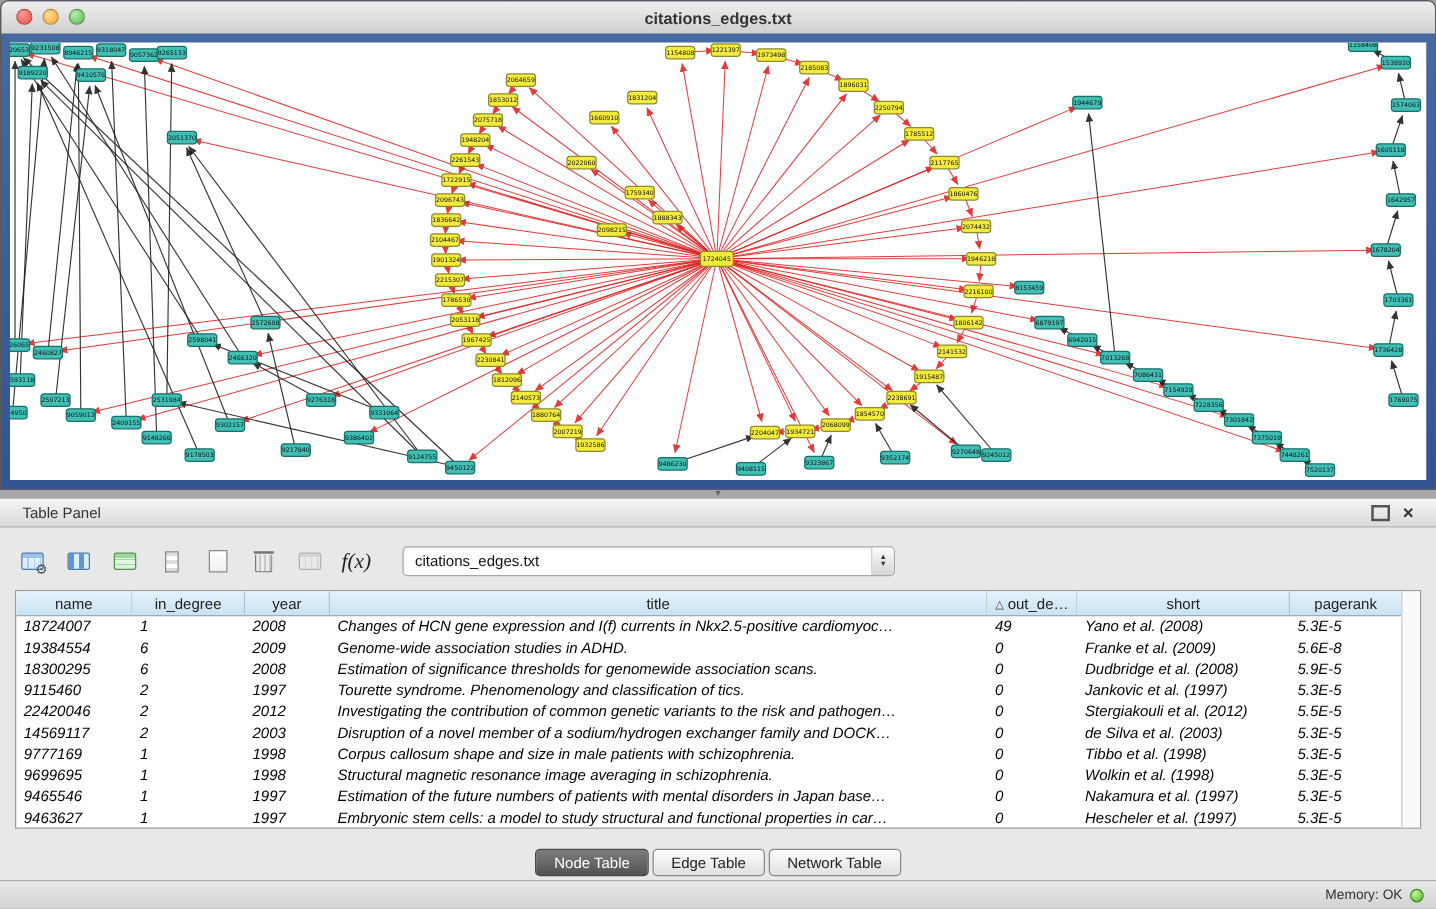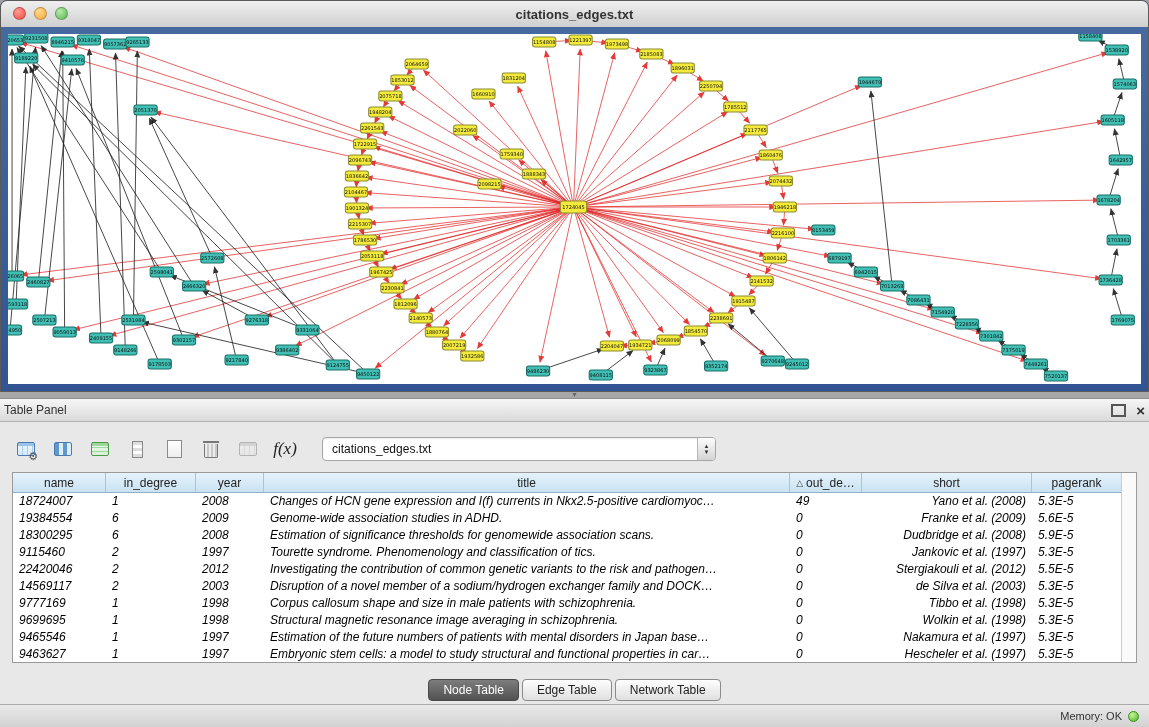--- a/index.html
+++ b/index.html
@@ -25,21 +25,21 @@
   .n-t rect{fill:#41bfb4;stroke:#177067;stroke-width:1;}
   .nlabel{font-size:5px;font-family:"DejaVu Sans",sans-serif;fill:#101010;text-anchor:middle;}
 
   
   #splitter{position:absolute;left:0;top:392px;width:1149px;height:6px;background:#a8a8a8;}
   #splitter .grip{position:absolute;left:50%;top:0;transform:translateX(-50%);font-size:8px;color:#666;line-height:6px;}
 
   
   #table-panel{position:absolute;left:0;top:398px;width:1149px;bottom:0;background:#e8e8e8;border-top:1px solid #8f8f8f;box-sizing:border-box;}
   #panel-header{height:22px;background:linear-gradient(#f6f6f6,#dadada);border-bottom:1px solid #b0b0b0;
-    display:flex;align-items:center;padding:0 4px;}
+    display:flex;align-items:center;padding:0 18px;}
   #panel-header .ptitle{font-size:12px;color:#333;}
   #panel-header .spacer{flex:1;}
   .float-ic{width:11px;height:9px;border:2px solid #555;margin-right:10px;cursor:pointer;}
   .close-ic{font-size:15px;font-weight:bold;color:#333;cursor:pointer;line-height:1;}
 
   #panel-body{padding:10px 12px 0 12px;}
   #toolbar{display:flex;align-items:center;gap:9px;height:34px;margin-bottom:6px;}
   .ic{width:28px;height:26px;display:flex;align-items:center;justify-content:center;position:relative;cursor:pointer;border-radius:3px;}
   .mtab{width:18px;height:14px;border:1px solid #4a7ab2;border-radius:2px;box-sizing:border-box;
     background:linear-gradient(#9cc4e4 0 3px,rgba(0,0,0,0) 3px),
@@ -66,21 +66,21 @@
   #combo .cbtn span{font-size:6px;line-height:6px;color:#333;}
 
   #table-box{position:relative;border:1px solid #9a9a9a;background:#fff;height:191px;overflow:hidden;padding-right:14px;box-sizing:border-box;}
   #scroll-track{position:absolute;top:0;right:0;width:14px;bottom:0;background:#fafafa;border-left:1px solid #cccccc;}
   #thead{display:flex;height:20px;}
   .th{background:linear-gradient(#e6f2fb,#c9e2f2);border-right:1px solid #a9c4d8;border-bottom:1px solid #8fb0c8;
     display:flex;align-items:center;justify-content:center;font-size:12px;color:#222;box-sizing:border-box;overflow:hidden;white-space:nowrap;cursor:pointer;}
   .sort{font-size:9px;margin-right:3px;color:#444;}
   .tr{display:flex;height:17px;cursor:default;font-style:italic;}
   .td{font-size:12px;color:#000;padding:0 6px;line-height:17px;white-space:nowrap;overflow:hidden;box-sizing:border-box;}
-  .td.ctr{text-align:right;}
+  .td.ctr{text-align:left;}
   .col0{width:93px;}
   .col1{width:90px;}
   .col2{width:68px;}
   .col3{flex:1;min-width:0;}
   .col4{width:72px;}
   .col5{width:170px;}
   .col6{width:90px;}
   .th.col0,.th.col1,.th.col2{}
 
   #tabs{position:absolute;left:0;right:0;bottom:26px;display:flex;justify-content:center;gap:3px;}
@@ -775,21 +775,21 @@
               <div class="td col5 ctr">Yano et al. (2008)</div>
               <div class="td col6">5.3E-5</div>
             </div>
             <div class="tr">
               <div class="td col0">19384554</div>
               <div class="td col1">6</div>
               <div class="td col2">2009</div>
               <div class="td col3">Genome-wide association studies in ADHD.</div>
               <div class="td col4">0</div>
               <div class="td col5 ctr">Franke et al. (2009)</div>
-              <div class="td col6">5.6E-5</div>
+              <div class="td col6">5.6E-8</div>
             </div>
             <div class="tr">
               <div class="td col0">18300295</div>
               <div class="td col1">6</div>
               <div class="td col2">2008</div>
               <div class="td col3">Estimation of significance thresholds for genomewide association scans.</div>
               <div class="td col4">0</div>
               <div class="td col5 ctr">Dudbridge et al. (2008)</div>
               <div class="td col6">5.9E-5</div>
             </div>

